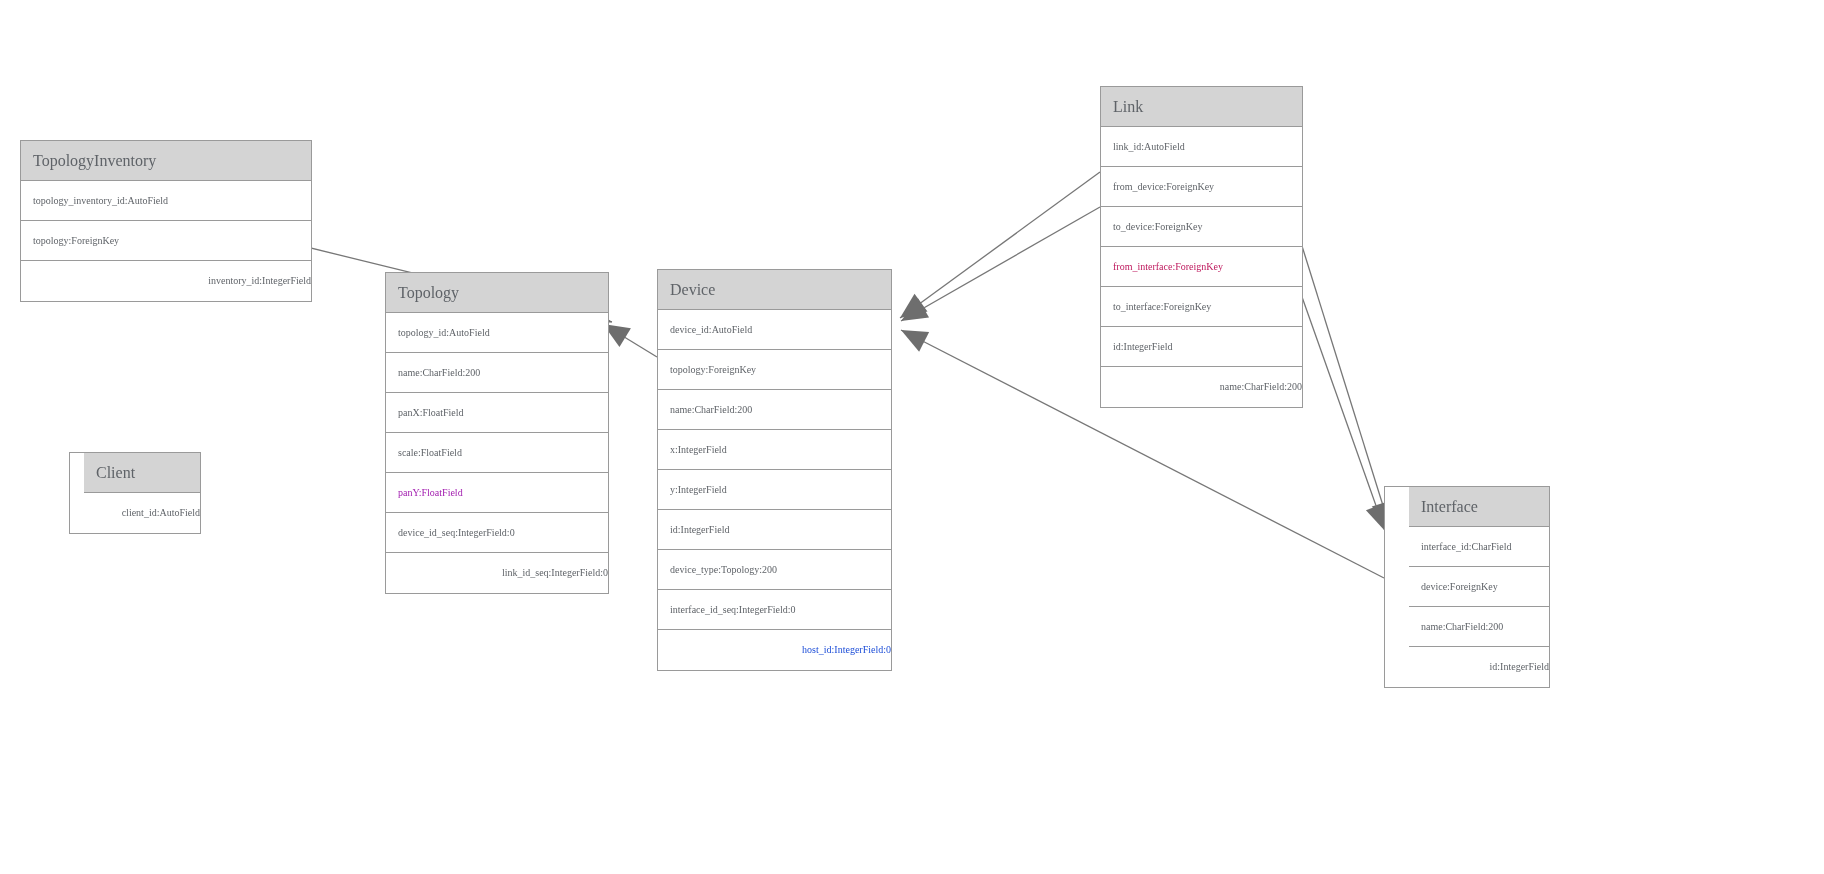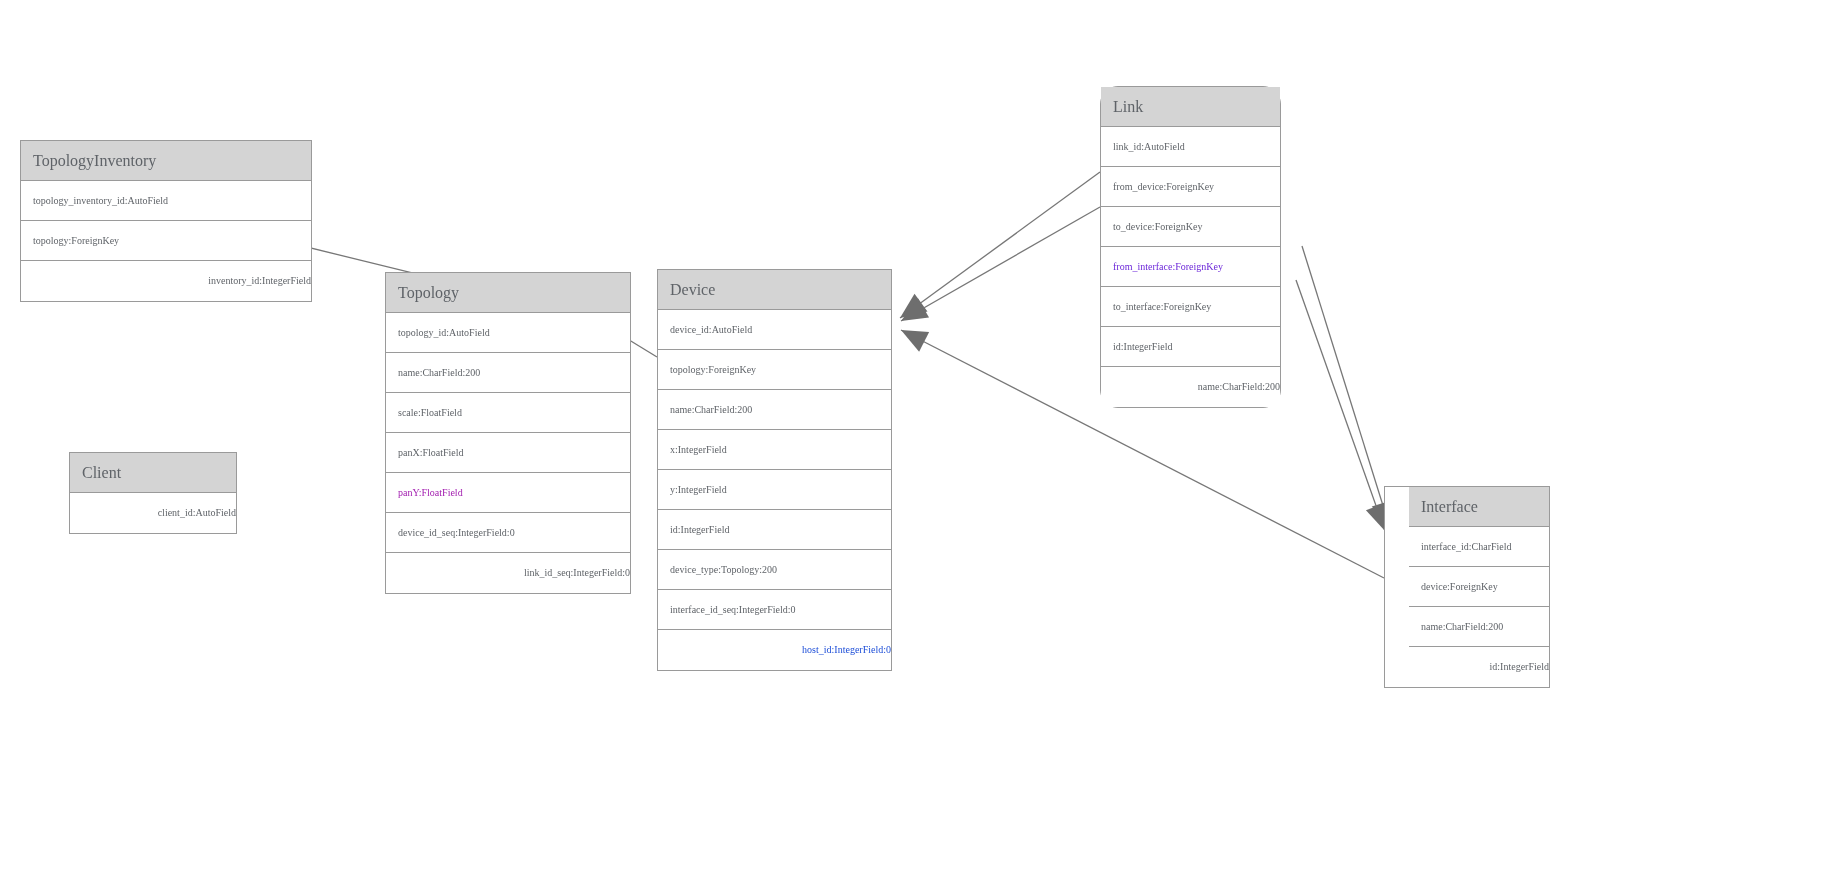--- a/index.html
+++ b/index.html
@@ -93,52 +93,52 @@
         <line x1="1384" y1="578" x2="901" y2="330" stroke="#777777" stroke-width="1.3"></line>
         <polygon points="0,0 -26,-11 -26,11" fill="#6e6e6e" transform="translate(901,330) rotate(-152.82142603445706)"></polygon>
       </g>
     </svg>
 <div class="entity" style="left: 20px; top: 140px; width: 292px; border-color: rgb(154, 154, 154); background: rgb(255, 255, 255);">
       <div class="entity-header" style="background: rgb(212, 212, 212); color: rgb(95, 99, 104); border-bottom-color: rgb(154, 154, 154);">TopologyInventory</div>
       <div class="entity-field" style="color: rgb(95, 99, 104); border-bottom-color: rgb(154, 154, 154);">topology_inventory_id:AutoField</div>
       <div class="entity-field" style="color: rgb(95, 99, 104); border-bottom-color: rgb(154, 154, 154);">topology:ForeignKey</div>
       <div class="entity-field" style="color: rgb(95, 99, 104); border-bottom-color: rgb(154, 154, 154);">inventory_id:IntegerField</div>
     </div>
-    <div class="entity" style="left: 385px; top: 272px; width: 246px; border-color: rgb(154, 154, 154); background: rgb(255, 255, 255);">
+    <div class="entity" style="left: 385px; top: 272px; width: 224px; border-color: rgb(154, 154, 154); background: rgb(255, 255, 255);">
       <div class="entity-header" style="background: rgb(212, 212, 212); color: rgb(95, 99, 104); border-bottom-color: rgb(154, 154, 154);">Topology</div>
       <div class="entity-field" style="color: rgb(95, 99, 104); border-bottom-color: rgb(154, 154, 154);">topology_id:AutoField</div>
       <div class="entity-field" style="color: rgb(95, 99, 104); border-bottom-color: rgb(154, 154, 154);">name:CharField:200</div>
+      <div class="entity-field" style="color: rgb(95, 99, 104); border-bottom-color: rgb(154, 154, 154);">panX:FloatField</div>
       <div class="entity-field" style="color: rgb(95, 99, 104); border-bottom-color: rgb(154, 154, 154);">scale:FloatField</div>
-      <div class="entity-field" style="color: rgb(95, 99, 104); border-bottom-color: rgb(154, 154, 154);">panX:FloatField</div>
       <div class="entity-field" style="color: #a21caf; border-bottom-color: rgb(154, 154, 154);">panY:FloatField</div>
       <div class="entity-field" style="color: rgb(95, 99, 104); border-bottom-color: rgb(154, 154, 154);">device_id_seq:IntegerField:0</div>
       <div class="entity-field" style="color: rgb(95, 99, 104); border-bottom-color: rgb(154, 154, 154);">link_id_seq:IntegerField:0</div>
     </div>
-    <div class="entity" style="left: 69px; top: 452px; width: 168px; border-color: rgb(154, 154, 154); background: rgb(255, 255, 255);">
+    <div class="entity" style="left: 69px; top: 452px; width: 132px; border-color: rgb(154, 154, 154); background: rgb(255, 255, 255); padding-left: 14px;">
       <div class="entity-header" style="background: rgb(212, 212, 212); color: rgb(95, 99, 104); border-bottom-color: rgb(154, 154, 154);">Client</div>
       <div class="entity-field" style="color: rgb(95, 99, 104); border-bottom-color: rgb(154, 154, 154);">client_id:AutoField</div>
     </div>
     <div class="entity" style="left: 657px; top: 269px; width: 235px; border-color: rgb(154, 154, 154); background: rgb(255, 255, 255);">
       <div class="entity-header" style="background: rgb(212, 212, 212); color: rgb(95, 99, 104); border-bottom-color: rgb(154, 154, 154);">Device</div>
       <div class="entity-field" style="color: rgb(95, 99, 104); border-bottom-color: rgb(154, 154, 154);">device_id:AutoField</div>
       <div class="entity-field" style="color: rgb(95, 99, 104); border-bottom-color: rgb(154, 154, 154);">topology:ForeignKey</div>
       <div class="entity-field" style="color: rgb(95, 99, 104); border-bottom-color: rgb(154, 154, 154);">name:CharField:200</div>
       <div class="entity-field" style="color: rgb(95, 99, 104); border-bottom-color: rgb(154, 154, 154);">x:IntegerField</div>
       <div class="entity-field" style="color: rgb(95, 99, 104); border-bottom-color: rgb(154, 154, 154);">y:IntegerField</div>
       <div class="entity-field" style="color: rgb(95, 99, 104); border-bottom-color: rgb(154, 154, 154);">id:IntegerField</div>
       <div class="entity-field" style="color: rgb(95, 99, 104); border-bottom-color: rgb(154, 154, 154);">device_type:Topology:200</div>
       <div class="entity-field" style="color: rgb(95, 99, 104); border-bottom-color: rgb(154, 154, 154);">interface_id_seq:IntegerField:0</div>
       <div class="entity-field" style="color: #1d4ed8; border-bottom-color: rgb(154, 154, 154);">host_id:IntegerField:0</div>
     </div>
-    <div class="entity" style="left: 1100px; top: 86px; width: 181px; border-color: rgb(154, 154, 154); background: rgb(255, 255, 255); border-radius: 18px;">
+    <div class="entity" style="left: 1100px; top: 86px; width: 203px; border-color: rgb(154, 154, 154); background: rgb(255, 255, 255);">
       <div class="entity-header" style="background: rgb(212, 212, 212); color: rgb(95, 99, 104); border-bottom-color: rgb(154, 154, 154);">Link</div>
       <div class="entity-field" style="color: rgb(95, 99, 104); border-bottom-color: rgb(154, 154, 154);">link_id:AutoField</div>
       <div class="entity-field" style="color: rgb(95, 99, 104); border-bottom-color: rgb(154, 154, 154);">from_device:ForeignKey</div>
       <div class="entity-field" style="color: rgb(95, 99, 104); border-bottom-color: rgb(154, 154, 154);">to_device:ForeignKey</div>
-      <div class="entity-field" style="color: #6d28d9; border-bottom-color: rgb(154, 154, 154);">from_interface:ForeignKey</div>
+      <div class="entity-field" style="color: #be185d; border-bottom-color: rgb(154, 154, 154);">from_interface:ForeignKey</div>
       <div class="entity-field" style="color: rgb(95, 99, 104); border-bottom-color: rgb(154, 154, 154);">to_interface:ForeignKey</div>
       <div class="entity-field" style="color: rgb(95, 99, 104); border-bottom-color: rgb(154, 154, 154);">id:IntegerField</div>
       <div class="entity-field" style="color: rgb(95, 99, 104); border-bottom-color: rgb(154, 154, 154);">name:CharField:200</div>
     </div>
     <div class="entity" style="left: 1384px; top: 486px; width: 166px; border-color: rgb(154, 154, 154); background: rgb(255, 255, 255); padding-left: 24px;">
       <div class="entity-header" style="background: rgb(212, 212, 212); color: rgb(95, 99, 104); border-bottom-color: rgb(154, 154, 154);">Interface</div>
       <div class="entity-field" style="color: rgb(95, 99, 104); border-bottom-color: rgb(154, 154, 154);">interface_id:CharField</div>
       <div class="entity-field" style="color: rgb(95, 99, 104); border-bottom-color: rgb(154, 154, 154);">device:ForeignKey</div>
       <div class="entity-field" style="color: rgb(95, 99, 104); border-bottom-color: rgb(154, 154, 154);">name:CharField:200</div>
       <div class="entity-field" style="color: rgb(95, 99, 104); border-bottom-color: rgb(154, 154, 154);">id:IntegerField</div>

